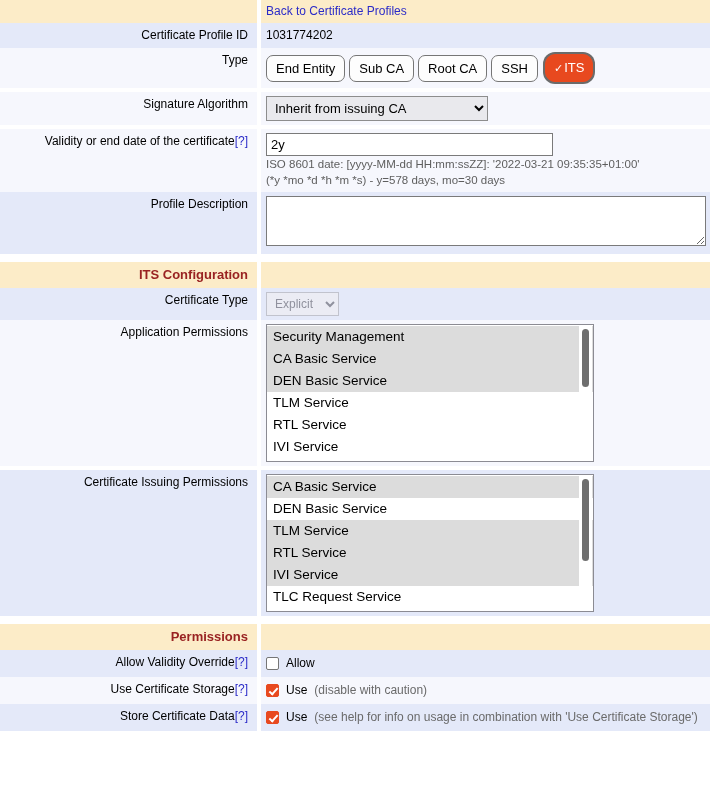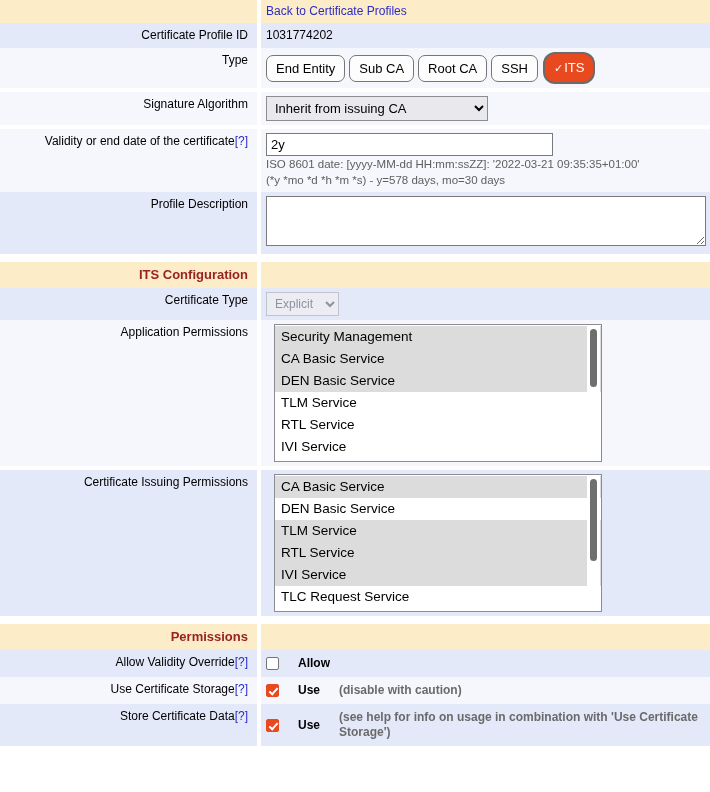--- a/index.html
+++ b/index.html
@@ -128,21 +128,20 @@
   }
 
   
   .listbox {
     width: 328px;
     border: 1px solid #8b8b93;
     background: #ffffff;
     position: relative;
     overflow: hidden;
     padding: 1px 0;
-    margin-left: 8px;
   }
   .listbox .opt {
     font-size: 13.5px;
     line-height: 22px;
     height: 22px;
     padding: 0 6px;
     color: #000;
     white-space: nowrap;
     cursor: default;
   }
@@ -156,21 +155,21 @@
   }
   .lb-thumb {
     position: absolute;
     left: 3px;
     width: 7px;
     border-radius: 4px;
     background: #6e6e6e;
   }
 
   
-  .cb-line { display: flex; align-items: center; gap: 19px; padding: 2px 0; font-weight: bold; }
+  .cb-line { display: flex; align-items: center; gap: 7px; padding: 2px 0; }
   .cbox {
     width: 13px; height: 13px;
     border: 1px solid #767676;
     border-radius: 2px;
     background: #ffffff;
     display: inline-block;
     flex: none;
   }
   .cbox.on {
     background: #e8491f;

